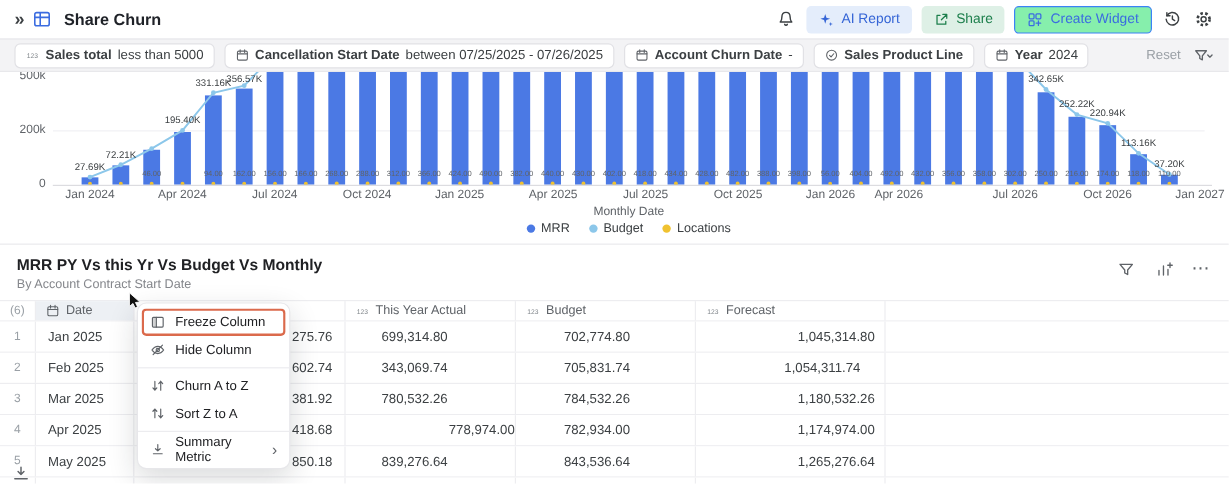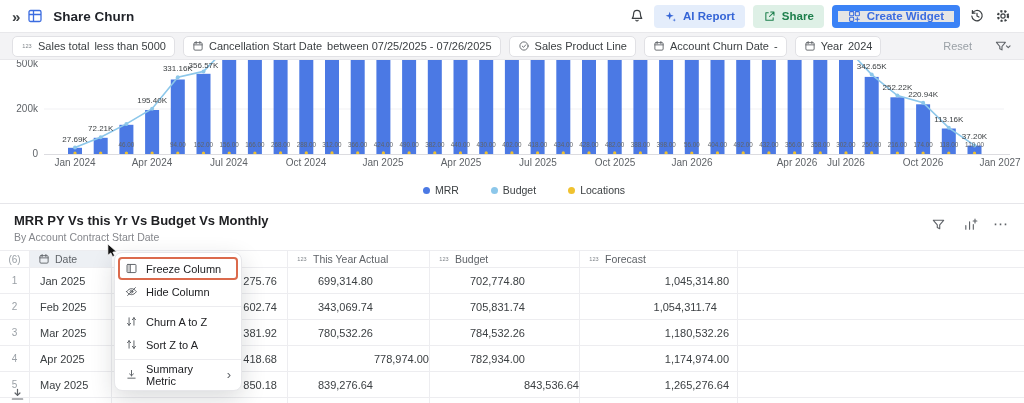--- a/index.html
+++ b/index.html
@@ -6,40 +6,40 @@
 body{width:1024px;height:403px;font-family:"Liberation Sans",sans-serif;background:#fff;overflow:hidden}
 #app{position:relative;width:1024px;height:403px;background:#fff;overflow:hidden}
 svg{display:block}
 .topbar{position:absolute;left:0;top:0;width:1024px;height:32px;display:flex;align-items:center;gap:8px;padding:0 12px;background:#fff}
 .chev{font-size:15px;color:#3c4043;font-weight:700;cursor:pointer;letter-spacing:-1px}
 .ric{display:flex}.ric svg{width:16px;height:16px}
 .ptitle{font-size:13.5px;font-weight:700;color:#1f2228;margin-left:2px}
 .sp{flex:1}
 .tico{width:18px;height:18px;display:flex;align-items:center;justify-content:center;cursor:pointer}
 .tico svg{width:16px;height:16px}
-.chip{height:23px;border-radius:4px;display:flex;align-items:center;gap:6px;padding:0 10px;font-size:11.5px;font-weight:700;border:none;cursor:pointer;font-family:inherit}
+.chip{height:23px;border-radius:4px;display:flex;align-items:center;gap:6px;padding:0 10px;font-size:11.5px;font-weight:400;border:none;cursor:pointer;font-family:inherit}
 .chip svg{width:13px;height:13px}
 .chip-ai{background:#e4edfb;color:#3565d6}
 .chip-share{background:#def0e6;color:#1d7f4c}
-.chip-create{background:#e5e5e5;color:#3b6ce0;border:6px solid #3b82f6}
+.chip-create{background:#86efac;color:#3b6ce0;border:1px solid #3b82f6}
 .filterbar{position:absolute;left:0;top:32px;width:1024px;height:28px;background:#f3f3f5;border-top:1px solid #e8e8eb;border-bottom:1px solid #e8e8eb;display:flex;align-items:center;gap:8px;padding:0 12px}
 .fchip{height:21px;background:#fff;border:1px solid #e1e1e5;border-radius:5px;display:flex;align-items:center;gap:5px;padding:0 8px;font-size:11px;color:#3c4043;cursor:pointer;white-space:nowrap}
-.fchip b{font-weight:400}
+.fchip b{font-weight:700}
 .fchip .fval{color:#3c4043}
 .fic{display:flex}.fic svg{width:12px;height:12px}
-.fright{margin-left:auto;display:flex;align-items:center;gap:22px}
+.fright{margin-left:auto;display:flex;align-items:center;gap:10px}
 .reset{font-size:11px;color:#9aa0a6;cursor:pointer}
 .fcaret{display:flex;cursor:pointer}.fcaret svg{width:18px;height:15px}
 .chart{position:absolute;left:0;top:60px;width:1024px;height:143px;overflow:hidden;background:#fff}
 .ytick{position:absolute;width:36px;text-align:right;font-size:10px;color:#5f6368}
 .plot{position:absolute;left:44px;top:0;width:960px;height:94px}
 .axis{position:absolute;left:44px;top:94px;width:966px;border-top:1px solid #dcdce0}
 .xtick{position:absolute;top:97px;width:70px;text-align:center;font-size:10px;color:#5f6368}
 .xaxis-title{position:absolute;left:44px;top:111px;width:960px;text-align:center;font-size:10px;color:#5f6368}
-.legend{position:absolute;left:44px;top:124px;width:960px;display:flex;justify-content:center;gap:32px;font-size:10.5px;color:#3c4043;align-items:flex-start}
+.legend{position:absolute;left:44px;top:124px;width:960px;display:flex;justify-content:center;gap:16px;font-size:10.5px;color:#3c4043;align-items:flex-start}
 .litem{display:flex;align-items:center;gap:5px;cursor:pointer}
 .litem i{width:7px;height:7px;border-radius:50%;display:inline-block}
 .divider{position:absolute;left:0;top:203px;width:1024px;border-top:1px solid #e6e6ea}
 .tsection{position:absolute;left:0;top:204px;width:1024px;height:199px;background:#fff}
 .sec-head{display:flex;justify-content:space-between;align-items:flex-start;padding:9px 14px 0 14px}
 .sec-title{font-size:13px;font-weight:700;color:#202124}
 .sec-sub{font-size:10.5px;color:#85878c;margin-top:3px}
 .sec-icons{display:flex;gap:14px;align-items:center;margin-top:2px;margin-right:2px}
 .sec-icons .tico svg{width:15px;height:15px}
 .mdots{font-size:15px;color:#5f6368;cursor:pointer;line-height:10px}
@@ -161,38 +161,38 @@
               </g>
             </svg>
           </span>
           <b>Cancellation Start Date</b>
           <span class="fval">between 07/25/2025 - 07/26/2025</span>
         </div>
         <div class="fchip">
           <span class="fic">
             <svg viewBox="0 0 16 16">
               <g fill="none" stroke="#5f6368" stroke-width="1.2" stroke-linecap="round" stroke-linejoin="round">
-                <circle cx="8" cy="8" r="5.5"></circle>
-                <path d="M5.7 8.2l1.7 1.6 3-3.4"></path>
+                <rect x="2.5" y="3.5" width="11" height="10" rx="1.5"></rect>
+                <path d="M2.5 6.5h11M5.5 2v3M10.5 2v3"></path>
               </g>
             </svg>
           </span>
-          <b>Sales Product Line</b>
+          <b>Account Churn Date</b>
+          <span class="fval">-</span>
         </div>
         <div class="fchip">
           <span class="fic">
             <svg viewBox="0 0 16 16">
               <g fill="none" stroke="#5f6368" stroke-width="1.2" stroke-linecap="round" stroke-linejoin="round">
-                <rect x="2.5" y="3.5" width="11" height="10" rx="1.5"></rect>
-                <path d="M2.5 6.5h11M5.5 2v3M10.5 2v3"></path>
+                <circle cx="8" cy="8" r="5.5"></circle>
+                <path d="M5.7 8.2l1.7 1.6 3-3.4"></path>
               </g>
             </svg>
           </span>
-          <b>Account Churn Date</b>
-          <span class="fval">-</span>
+          <b>Sales Product Line</b>
         </div>
         <div class="fchip">
           <span class="fic">
             <svg viewBox="0 0 16 16">
               <g fill="none" stroke="#5f6368" stroke-width="1.2" stroke-linecap="round" stroke-linejoin="round">
                 <rect x="2.5" y="3.5" width="11" height="10" rx="1.5"></rect>
                 <path d="M2.5 6.5h11M5.5 2v3M10.5 2v3"></path>
               </g>
             </svg>
           </span>
@@ -355,25 +355,26 @@
     <div id="xticks">
         <div class="xtick" style="left:40px">Jan 2024</div>
         <div class="xtick" style="left:117px">Apr 2024</div>
         <div class="xtick" style="left:194px">Jul 2024</div>
         <div class="xtick" style="left:271px">Oct 2024</div>
         <div class="xtick" style="left:348px">Jan 2025</div>
         <div class="xtick" style="left:426px">Apr 2025</div>
         <div class="xtick" style="left:503px">Jul 2025</div>
         <div class="xtick" style="left:580px">Oct 2025</div>
         <div class="xtick" style="left:657px">Jan 2026</div>
-        <div class="xtick" style="left:762px">Apr 2026</div>
+        <div class="xtick" style="left:714px">Apr 2026</div>
         <div class="xtick" style="left:811px">Jul 2026</div>
         <div class="xtick" style="left:888px">Oct 2026</div>
         <div class="xtick" style="left:965px">Jan 2027</div>
       </div>
+    <div class="xaxis-title">Monthly Date</div>
     <div class="legend" id="legend">
         <span class="litem"><i style="background:#4b79e4"></i>MRR</span>
         <span class="litem"><i style="background:#8cc7ea"></i>Budget</span>
         <span class="litem"><i style="background:#f0c230"></i>Locations</span>
       </div>
   </div>
 
   <div class="divider"></div>
 
   <div class="tsection">
@@ -478,21 +479,21 @@
           <div class="c num" style="width:176px;padding-right:10px">418.68</div>
           <div class="c num" style="width:142px;">778,974.00</div>
           <div class="c num" style="width:150px;padding-right:54px">782,934.00</div>
           <div class="c num" style="width:158px;padding-right:8px">1,174,974.00</div>
         </div>
         <div class="trow">
           <div class="c gut" style="width:30px">5</div>
           <div class="c cdate" style="width:82px">May 2025</div>
           <div class="c num" style="width:176px;padding-right:10px">850.18</div>
           <div class="c num" style="width:142px;padding-right:56px">839,276.64</div>
-          <div class="c num" style="width:150px;">843,536.64</div>
+          <div class="c num" style="width:150px;padding-right:54px">843,536.64</div>
           <div class="c num" style="width:158px;padding-right:8px">1,265,276.64</div>
         </div>
         <div class="trow">
           <div class="c gut" style="width:30px">6</div>
           <div class="c cdate" style="width:82px">Jun 2025</div>
           <div class="c num" style="width:176px;padding-right:10px">108.22</div>
           <div class="c num" style="width:142px;padding-right:56px">516,357.72</div>
           <div class="c num" style="width:150px;padding-right:54px">518,977.72</div>
           <div class="c num" style="width:158px;padding-right:8px">778,357.72</div>
         </div>

